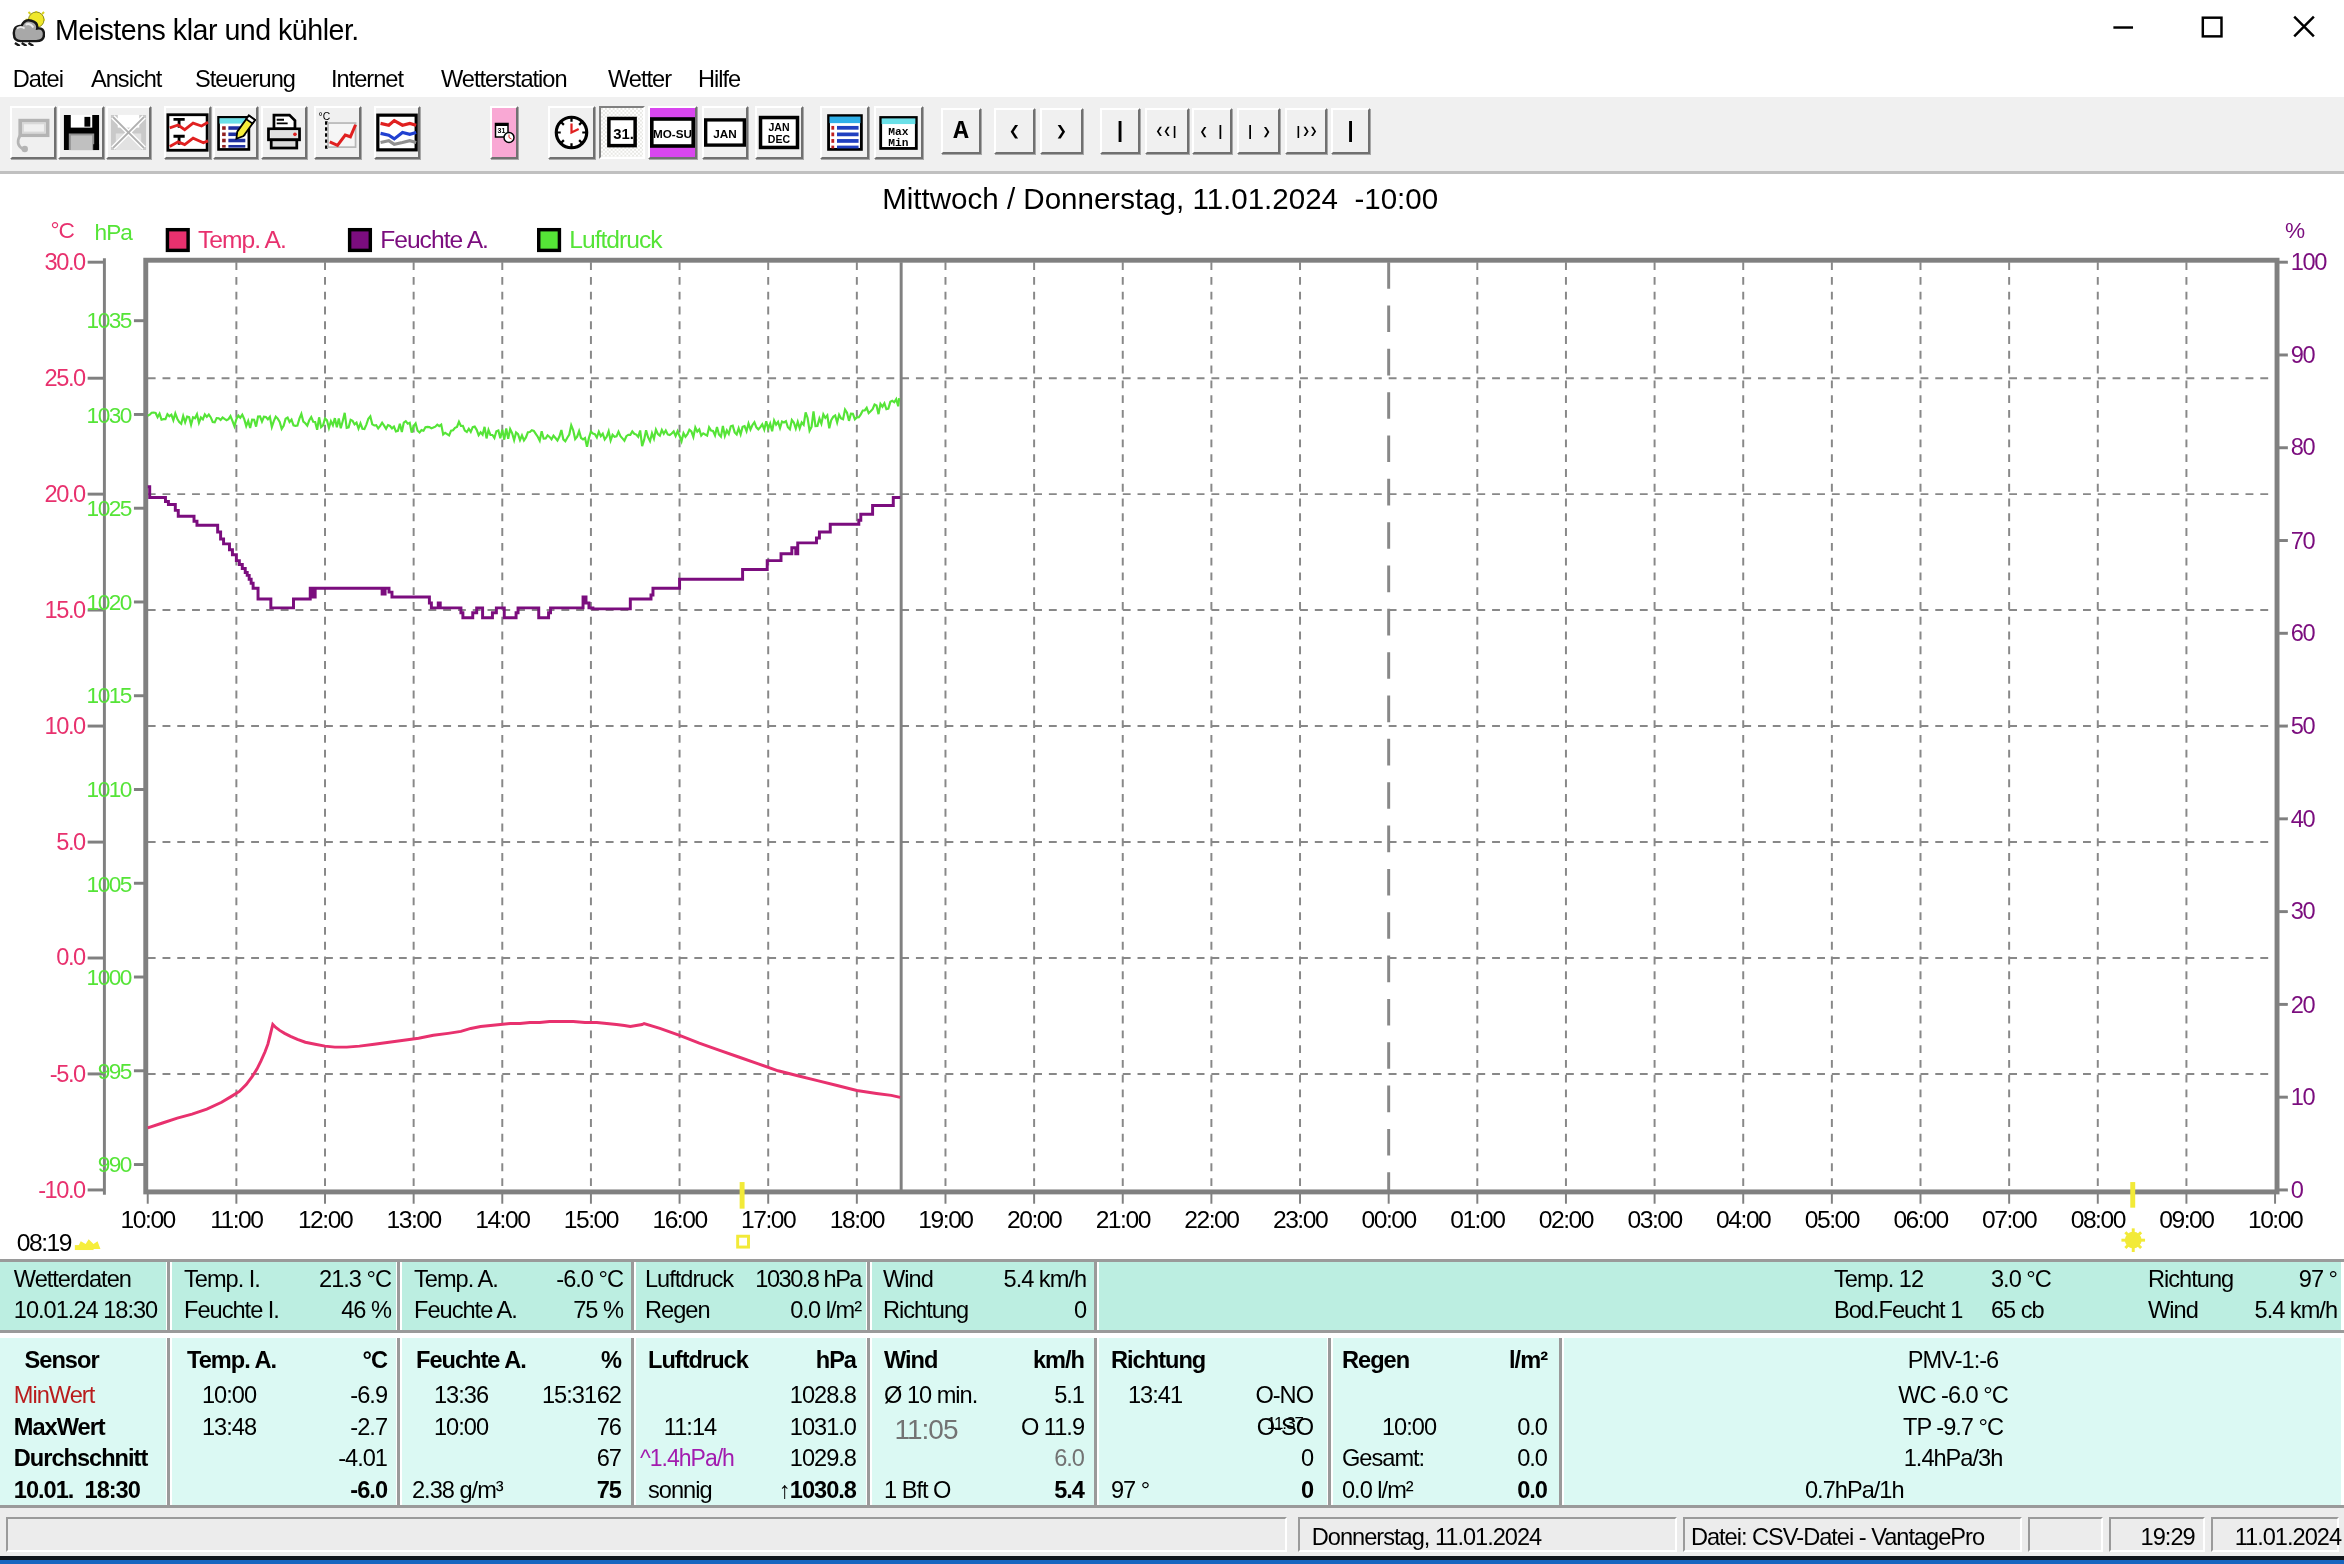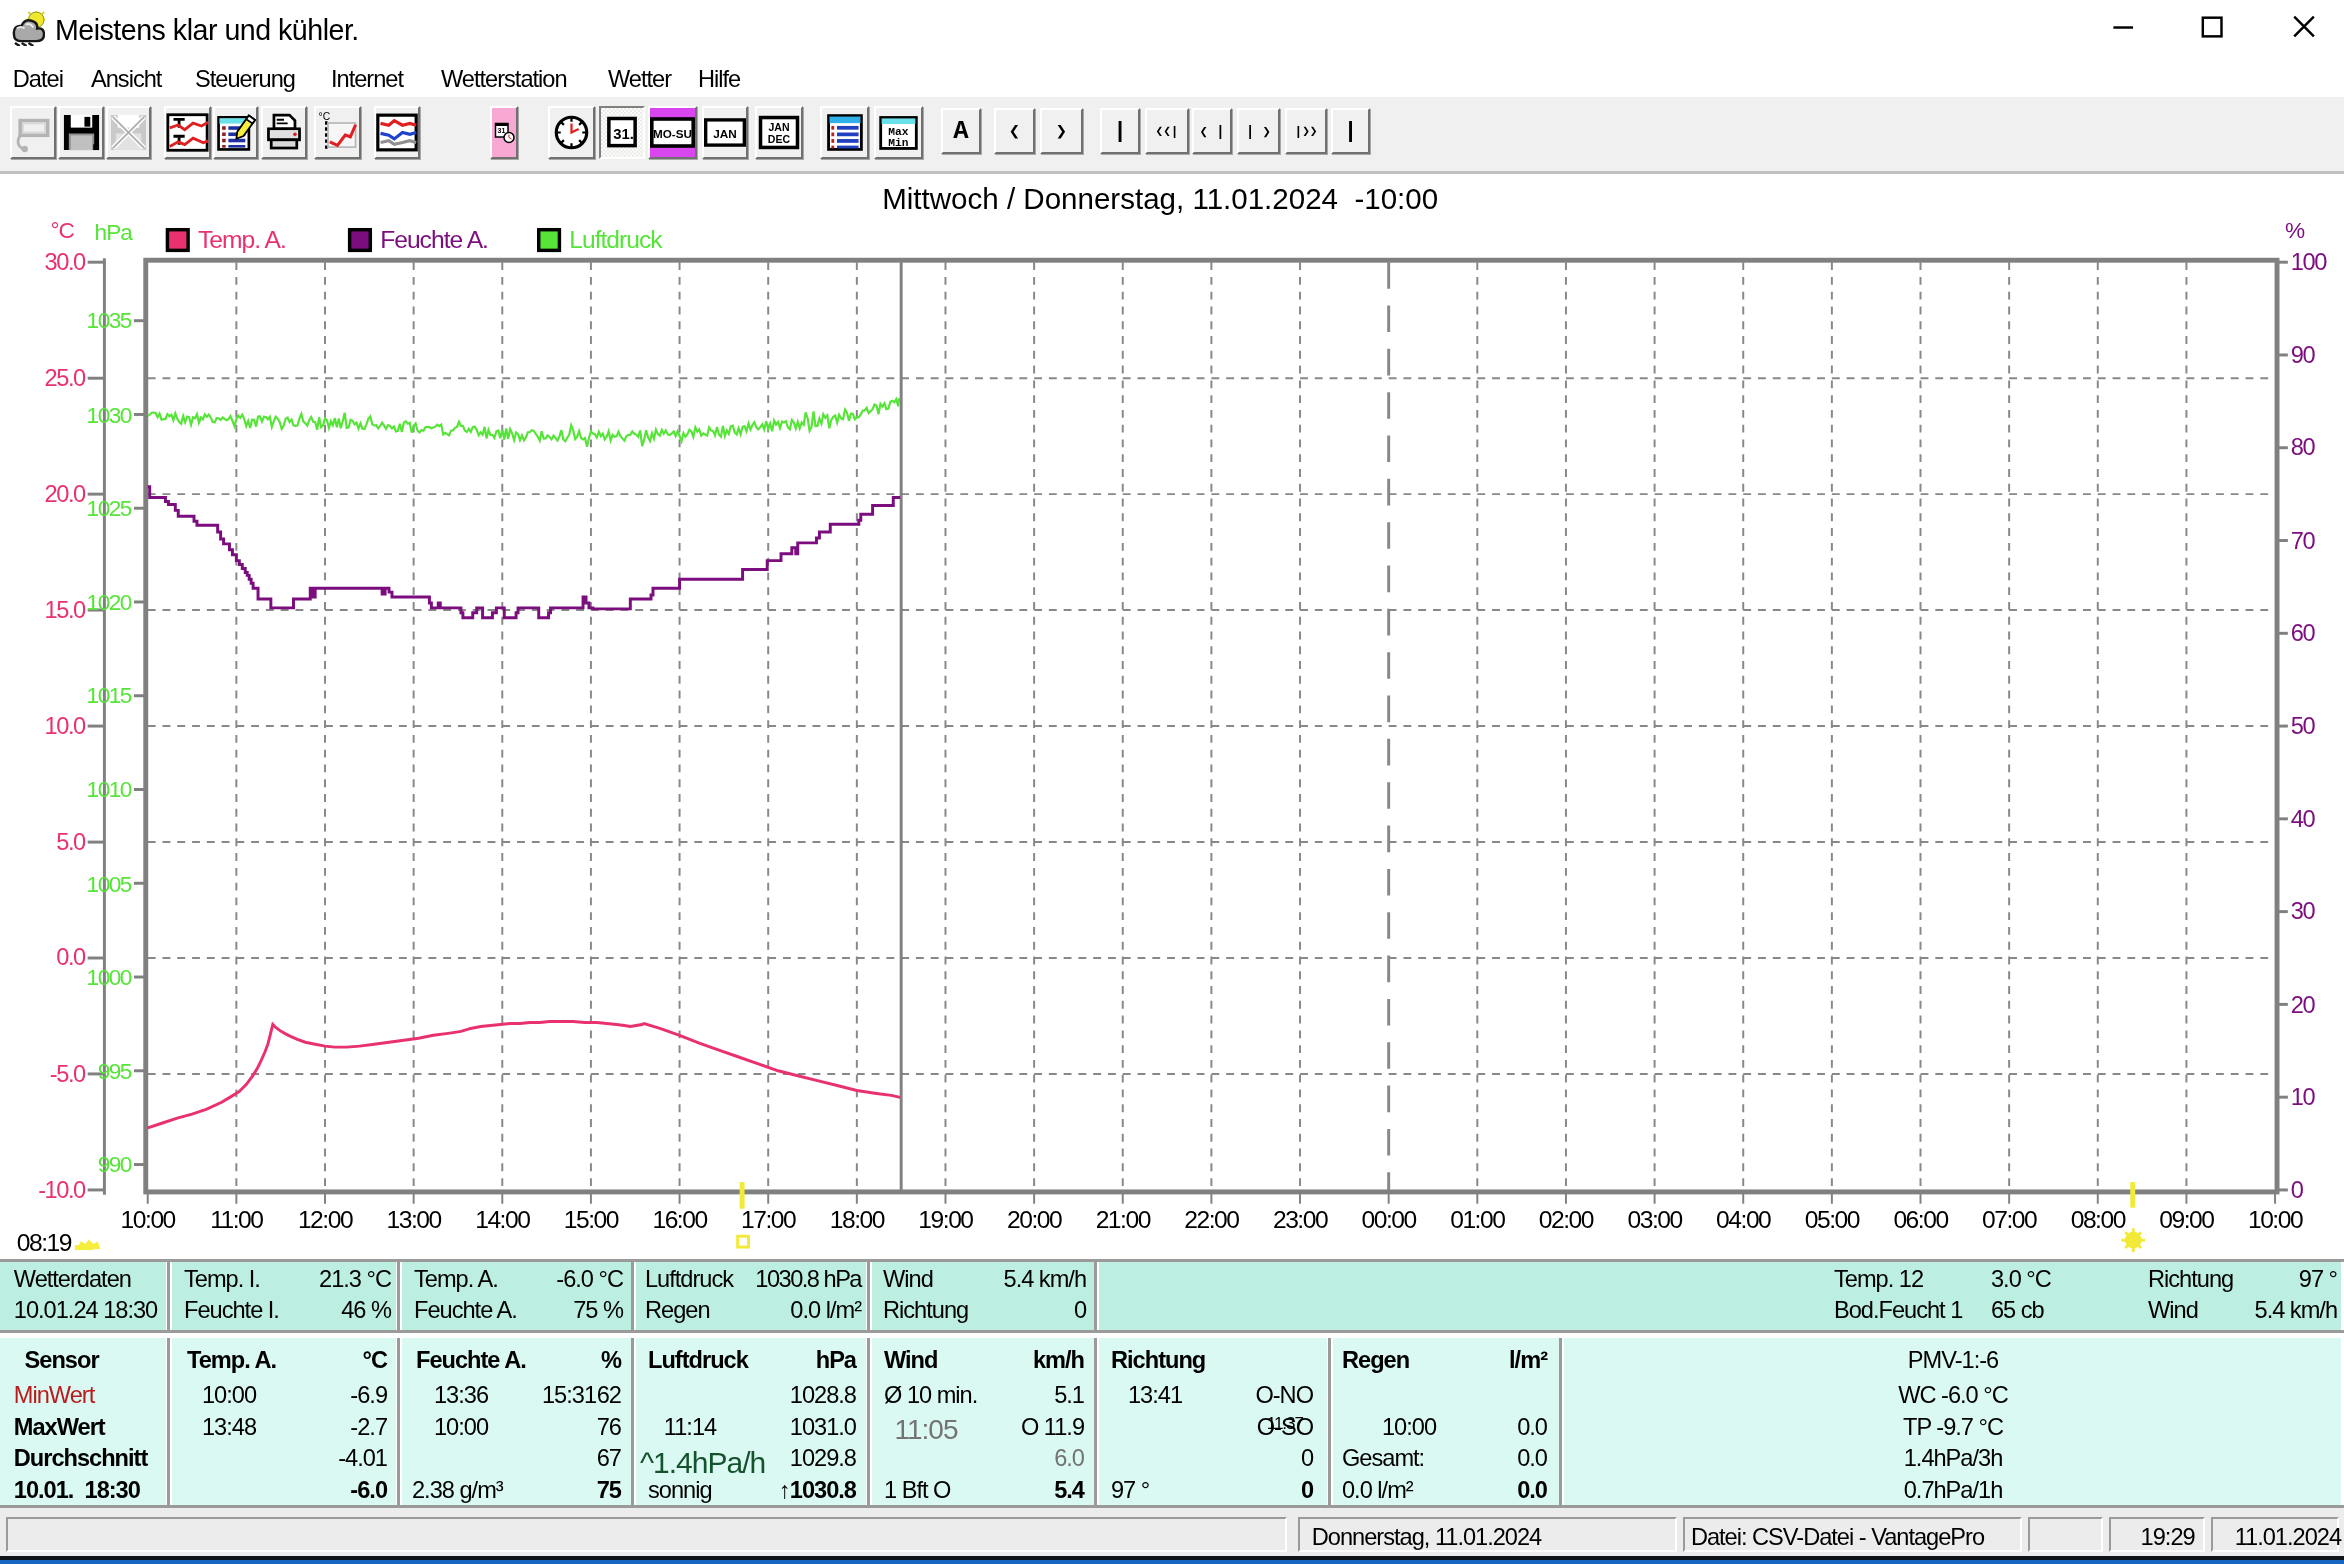--- a/index.html
+++ b/index.html
@@ -461,40 +461,40 @@
 <div style="position:absolute;top:1415px;left:778px;width:296px;text-align:center;font-size:28px;letter-spacing:-1px;line-height:1.1;color:#737373;white-space:pre">11:05</div>
 <div style="position:absolute;top:1415px;left:788px;width:296px;text-align:right;font-size:23.6px;letter-spacing:-1px;line-height:1.1;color:#000;white-space:pre">O 11.9</div>
 <div style="position:absolute;top:1415px;left:1007px;width:296px;text-align:right;font-size:17px;letter-spacing:-1px;line-height:1.1;color:#000;white-space:pre">11:37</div>
 <div style="position:absolute;top:1415px;left:1017px;width:296px;text-align:right;font-size:23.6px;letter-spacing:-1px;line-height:1.1;color:#000;white-space:pre">O-SO</div>
 <div style="position:absolute;top:1415px;left:1261px;width:296px;text-align:center;font-size:23.6px;letter-spacing:-1px;line-height:1.1;color:#000;white-space:pre">10:00</div>
 <div style="position:absolute;top:1415px;left:1251px;width:296px;text-align:right;font-size:23.6px;letter-spacing:-1px;line-height:1.1;color:#000;white-space:pre">0.0</div>
 <div style="position:absolute;top:1415px;left:1805px;width:296px;text-align:center;font-size:23.6px;letter-spacing:-1px;line-height:1.1;color:#000;white-space:pre">TP -9.7 °C</div>
 <div style="position:absolute;top:1446px;left:13.8px;font-weight:bold;font-size:23.6px;letter-spacing:-1px;line-height:1.1;color:#000;white-space:pre">Durchschnitt</div>
 <div style="position:absolute;top:1446px;left:91px;width:296px;text-align:right;font-size:23.6px;letter-spacing:-1px;line-height:1.1;color:#000;white-space:pre">-4.01</div>
 <div style="position:absolute;top:1446px;left:325px;width:296px;text-align:right;font-size:23.6px;letter-spacing:-1px;line-height:1.1;color:#000;white-space:pre">67</div>
-<div style="position:absolute;top:1446px;left:640px;font-size:30px;letter-spacing:-1px;line-height:1.1;color:#14532d;white-space:pre">^1.4hPa/h</div>
+<div style="position:absolute;top:1446px;left:640px;font-size:23px;letter-spacing:-1px;line-height:1.1;color:#a21caf;white-space:pre">^1.4hPa/h</div>
 <div style="position:absolute;top:1446px;left:560px;width:296px;text-align:right;font-size:23.6px;letter-spacing:-1px;line-height:1.1;color:#000;white-space:pre">1029.8</div>
 <div style="position:absolute;top:1446px;left:788px;width:296px;text-align:right;font-size:23.6px;letter-spacing:-1px;line-height:1.1;color:#737373;white-space:pre">6.0</div>
 <div style="position:absolute;top:1446px;left:1017px;width:296px;text-align:right;font-size:23.6px;letter-spacing:-1px;line-height:1.1;color:#000;white-space:pre">0</div>
 <div style="position:absolute;top:1446px;left:1342px;font-size:23.6px;letter-spacing:-1px;line-height:1.1;color:#000;white-space:pre">Gesamt:</div>
 <div style="position:absolute;top:1446px;left:1251px;width:296px;text-align:right;font-size:23.6px;letter-spacing:-1px;line-height:1.1;color:#000;white-space:pre">0.0</div>
 <div style="position:absolute;top:1446px;left:1805px;width:296px;text-align:center;font-size:23.6px;letter-spacing:-1px;line-height:1.1;color:#000;white-space:pre">1.4hPa/3h</div>
 <div style="position:absolute;top:1478px;left:13.8px;font-weight:bold;font-size:23.6px;letter-spacing:-1px;line-height:1.1;color:#000;white-space:pre">10.01.&nbsp; 18:30</div>
 <div style="position:absolute;top:1478px;left:91px;width:296px;text-align:right;font-weight:bold;font-size:23.6px;letter-spacing:-1px;line-height:1.1;color:#000;white-space:pre">-6.0</div>
 <div style="position:absolute;top:1478px;left:412px;font-size:23.6px;letter-spacing:-1px;line-height:1.1;color:#000;white-space:pre">2.38 g/m³</div>
 <div style="position:absolute;top:1478px;left:325px;width:296px;text-align:right;font-weight:bold;font-size:23.6px;letter-spacing:-1px;line-height:1.1;color:#000;white-space:pre">75</div>
 <div style="position:absolute;top:1478px;left:648px;font-size:23.6px;letter-spacing:-1px;line-height:1.1;color:#000;white-space:pre">sonnig</div>
 <div style="position:absolute;top:1478px;left:560px;width:296px;text-align:right;font-weight:bold;font-size:23.6px;letter-spacing:-1px;line-height:1.1;color:#000;white-space:pre">↑1030.8</div>
 <div style="position:absolute;top:1478px;left:884px;font-size:23.6px;letter-spacing:-1px;line-height:1.1;color:#000;white-space:pre">1 Bft O</div>
 <div style="position:absolute;top:1478px;left:788px;width:296px;text-align:right;font-weight:bold;font-size:23.6px;letter-spacing:-1px;line-height:1.1;color:#000;white-space:pre">5.4</div>
 <div style="position:absolute;top:1478px;left:1111px;font-size:23.6px;letter-spacing:-1px;line-height:1.1;color:#000;white-space:pre">97 °</div>
 <div style="position:absolute;top:1478px;left:1017px;width:296px;text-align:right;font-weight:bold;font-size:23.6px;letter-spacing:-1px;line-height:1.1;color:#000;white-space:pre">0</div>
 <div style="position:absolute;top:1478px;left:1342px;font-size:23.6px;letter-spacing:-1px;line-height:1.1;color:#000;white-space:pre">0.0 l/m²</div>
 <div style="position:absolute;top:1478px;left:1251px;width:296px;text-align:right;font-weight:bold;font-size:23.6px;letter-spacing:-1px;line-height:1.1;color:#000;white-space:pre">0.0</div>
-<div style="position:absolute;top:1478px;left:1805px;width:296px;text-align:center;font-size:23.6px;letter-spacing:-1px;line-height:1.1;color:#000;white-space:pre">0.7hPa/1h</div>
+<div style="position:absolute;top:1478px;left:1805px;width:296px;font-size:23.6px;letter-spacing:-1px;line-height:1.1;color:#000;white-space:pre">0.7hPa/1h</div>
 <div style="position:absolute;left:0;top:1505px;width:2344px;height:3px;background:#9a9a9a"></div>
 <div style="position:absolute;left:0;top:1508px;width:2344px;height:48px;background:#ececec"></div>
 <div style="position:absolute;left:5.9px;top:1517px;width:1281px;height:35px;border-top:2px solid #9a9a9a;border-left:2px solid #9a9a9a;border-bottom:2px solid #fff;border-right:2px solid #fff;background:#ececec"></div>
 <div style="position:absolute;left:1298px;top:1517px;width:379px;height:35px;border-top:2px solid #9a9a9a;border-left:2px solid #9a9a9a;border-bottom:2px solid #fff;border-right:2px solid #fff;background:#ececec">
     <div style="position:absolute;left:11.8px;top:4.9px;font-size:23.6px;letter-spacing:-1px;color:#000;white-space:pre">Donnerstag, 11.01.2024</div>
   </div>
 <div style="position:absolute;left:1683px;top:1517px;width:339px;height:35px;border-top:2px solid #9a9a9a;border-left:2px solid #9a9a9a;border-bottom:2px solid #fff;border-right:2px solid #fff;background:#ececec">
     <div style="position:absolute;left:5.9px;top:4.9px;font-size:23.6px;letter-spacing:-1px;color:#000;white-space:pre">Datei: CSV-Datei - VantagePro</div>
   </div>
 <div style="position:absolute;left:2028px;top:1517px;width:75px;height:35px;border-top:2px solid #9a9a9a;border-left:2px solid #9a9a9a;border-bottom:2px solid #fff;border-right:2px solid #fff;background:#ececec"></div>

